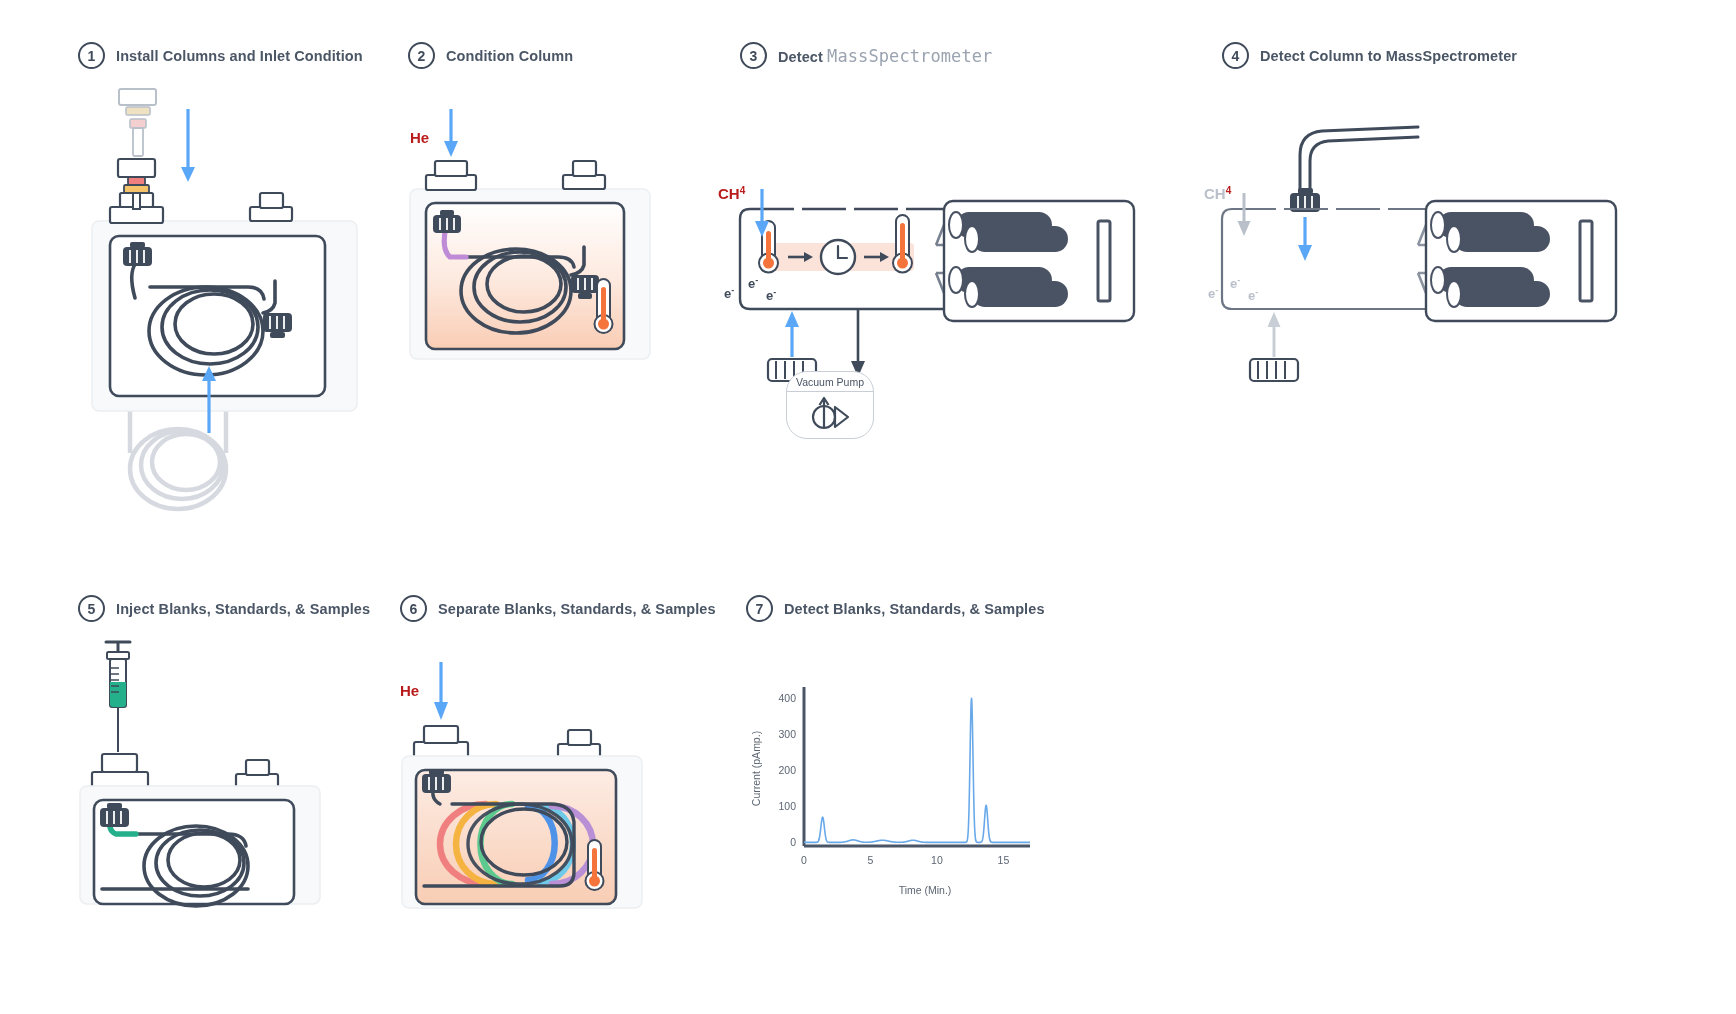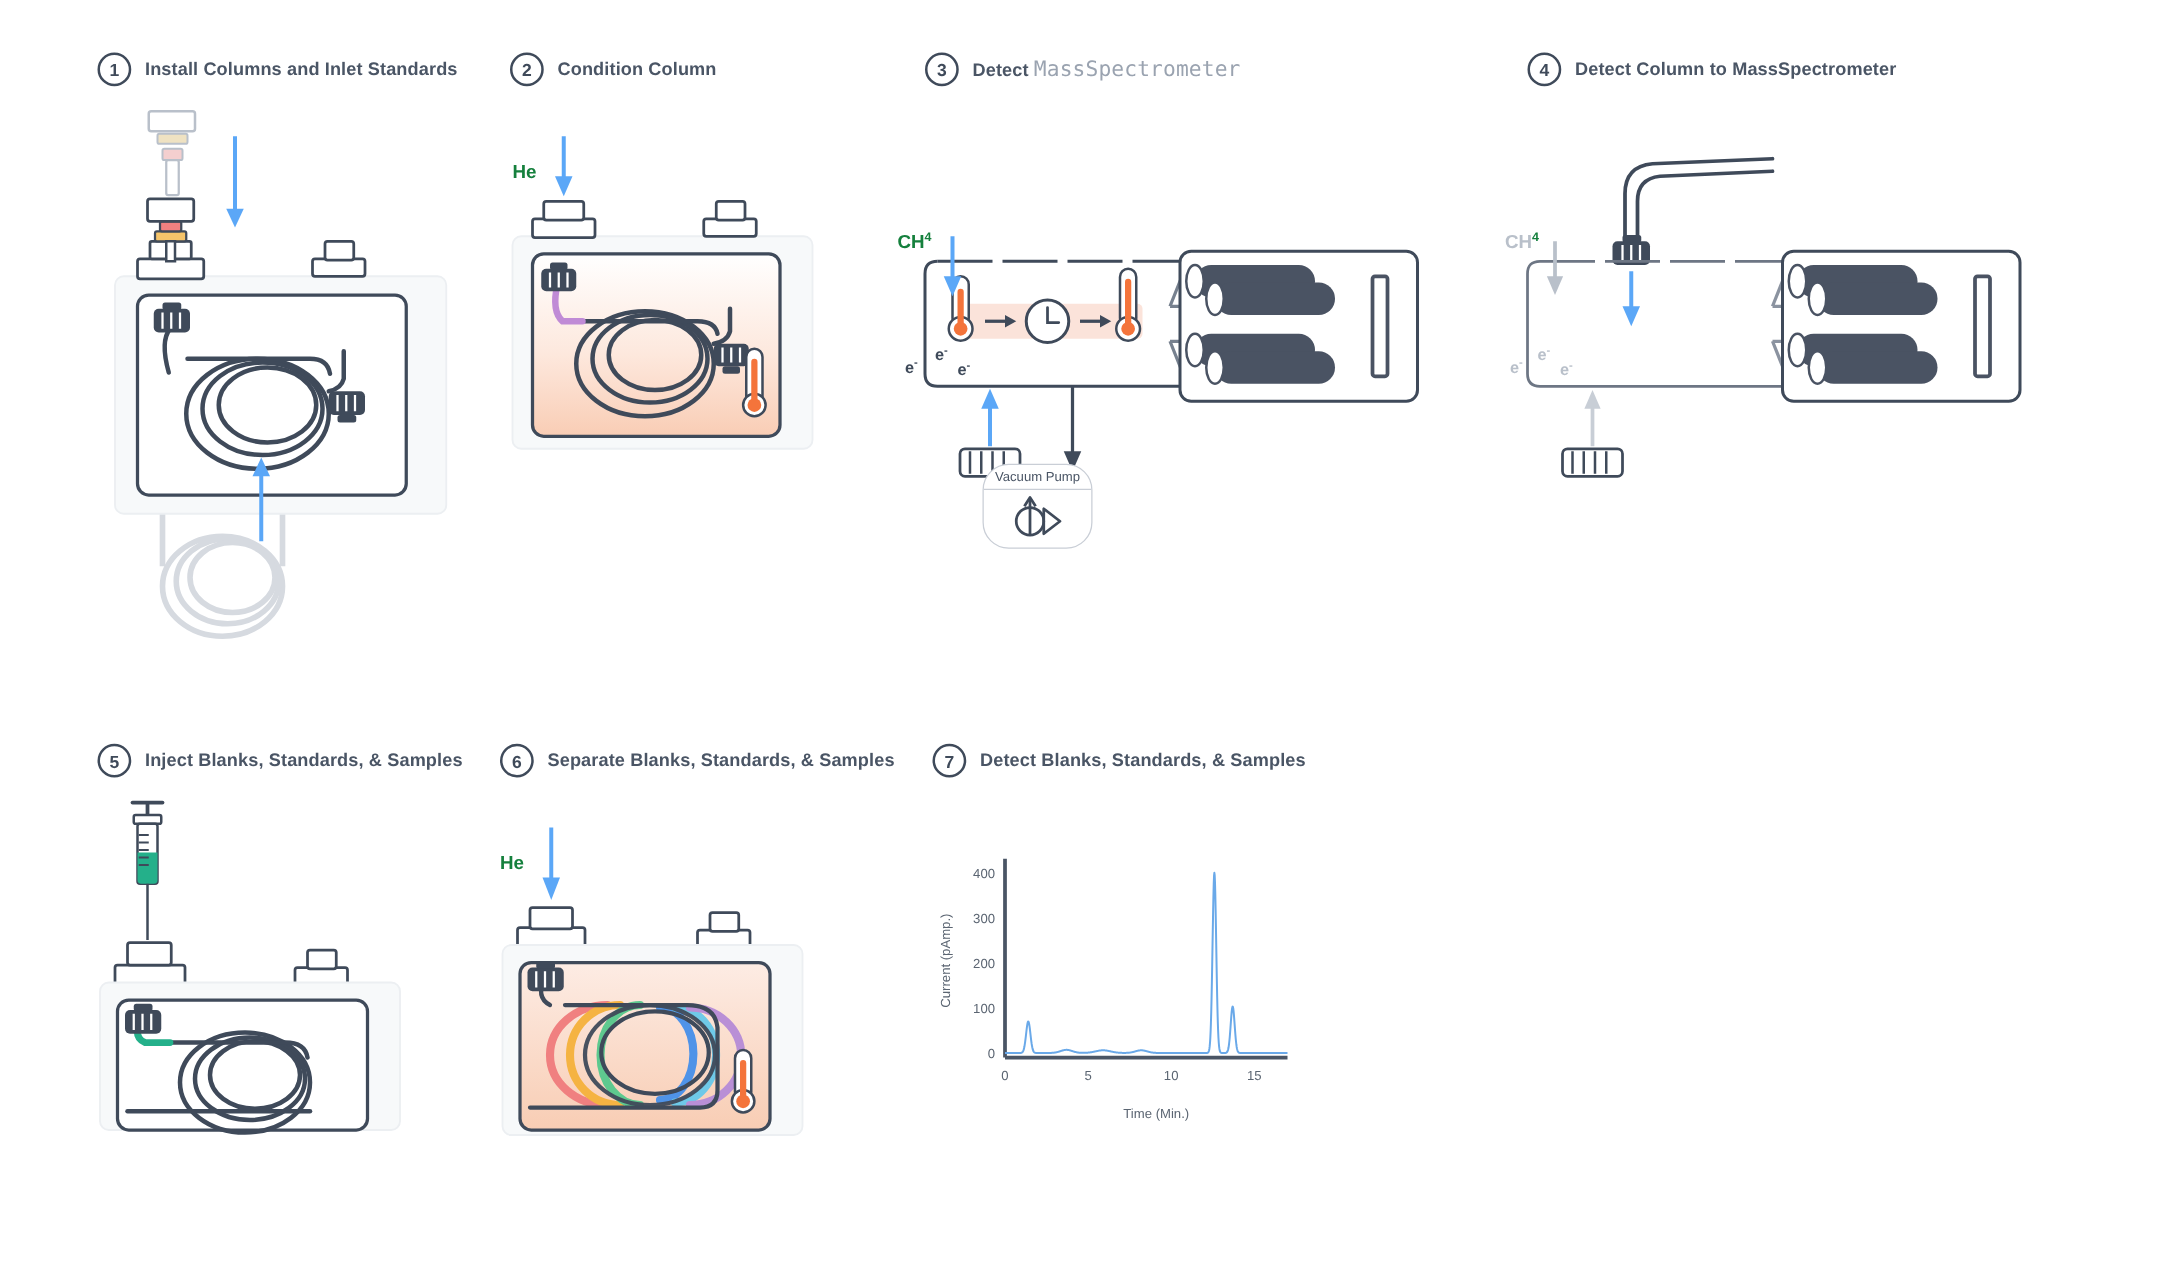--- a/index.html
+++ b/index.html
@@ -11,21 +11,21 @@
   .hdr{display:flex;align-items:center;gap:11px;}
   .num{width:27px;height:27px;border:2.2px solid #3f4a5a;border-radius:50%;
        display:flex;align-items:center;justify-content:center;
        font-size:14px;font-weight:700;color:#3f4a5a;box-sizing:border-box;flex:0 0 auto;}
   .ttl{font-size:14.5px;font-weight:700;color:#4a5565;white-space:nowrap;letter-spacing:.1px;}
   .mono{font-family:"DejaVu Sans Mono","Liberation Mono",monospace;
         font-weight:400;color:#9aa3b0;font-size:17px;}
   
   .art{position:relative;}
   svg{display:block;overflow:visible;}
-  .lbl{position:absolute;font-size:15px;font-weight:700;color:#15803d;}
+  .lbl{position:absolute;font-size:15px;font-weight:700;color:#b91c1c;}
   .lbl.sub{font-size:10px;vertical-align:sub;}
   .lbl.dim{color:#b9c0ca;}
   .elbl{position:absolute;font-size:13px;font-weight:700;color:#3f4a5a;}
   .elbl.dim{color:#b9c0ca;}
   .sup{font-size:9px;vertical-align:super;}
   
   .vpbox{position:absolute;border:1.6px solid #c9ced6;border-radius:5px;
          background:#fff;width:86px;}
   .vptitle{font-size:10.5px;color:#4a5565;text-align:center;
            padding:4px 2px 3px;border-bottom:1.4px solid #c9ced6;}
@@ -34,21 +34,21 @@
   .chart{position:absolute;}
   .ytick,.xtick{font-size:10.5px;fill:#5b6572;
                 font-family:"Liberation Sans","DejaVu Sans",sans-serif;}
 </style>
 </head>
 <body>
 
 <div class="step" style="left:78px;top:42px;">
   <div class="hdr">
     <div class="num">1</div>
-    <div class="ttl">Install Columns and Inlet Standards</div>
+    <div class="ttl">Install Columns and Inlet Condition</div>
   </div>
   <div class="art" style="margin-top:12px;">
     <svg width="300" height="430" viewBox="0 0 300 430">
 
       <g fill="none" stroke="#d6dae0" stroke-width="4.5">
         <ellipse cx="100" cy="388" rx="48" ry="40"></ellipse>
         <ellipse cx="104" cy="384" rx="41" ry="34"></ellipse>
         <ellipse cx="108" cy="381" rx="34" ry="28"></ellipse>
         <path d="M52 372 L52 300 Q52 292 60 292 L62 292"></path>
         <path d="M148 372 L148 300 Q148 292 156 292 L178 292"></path>

